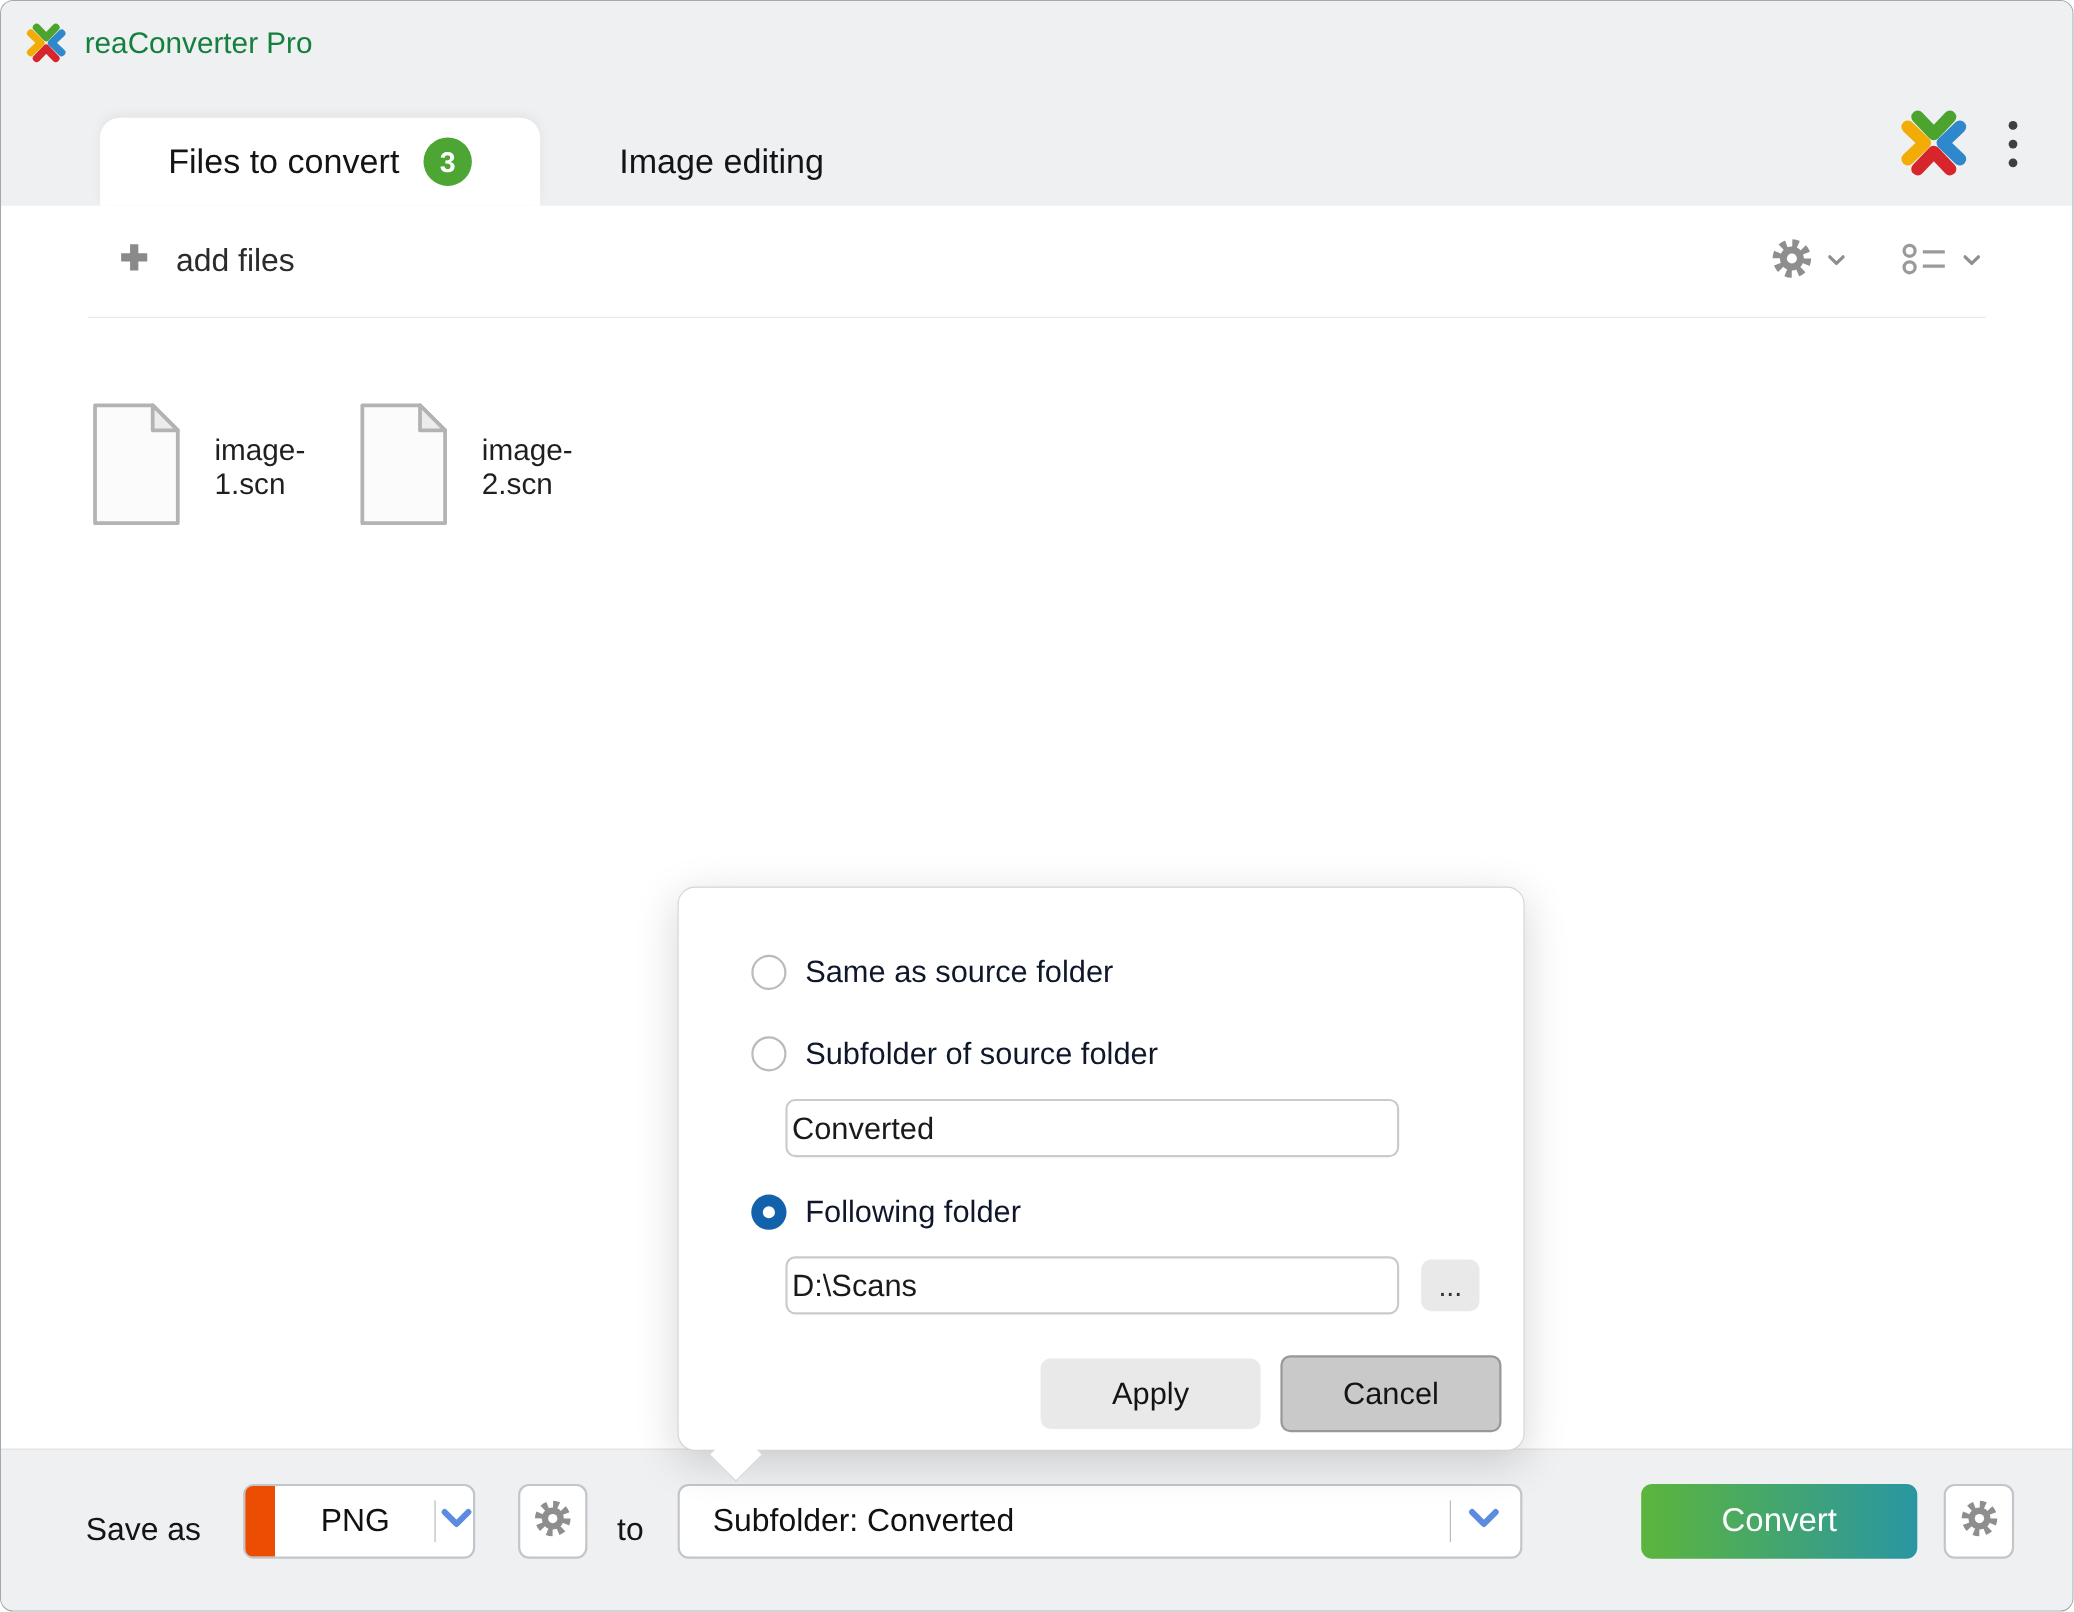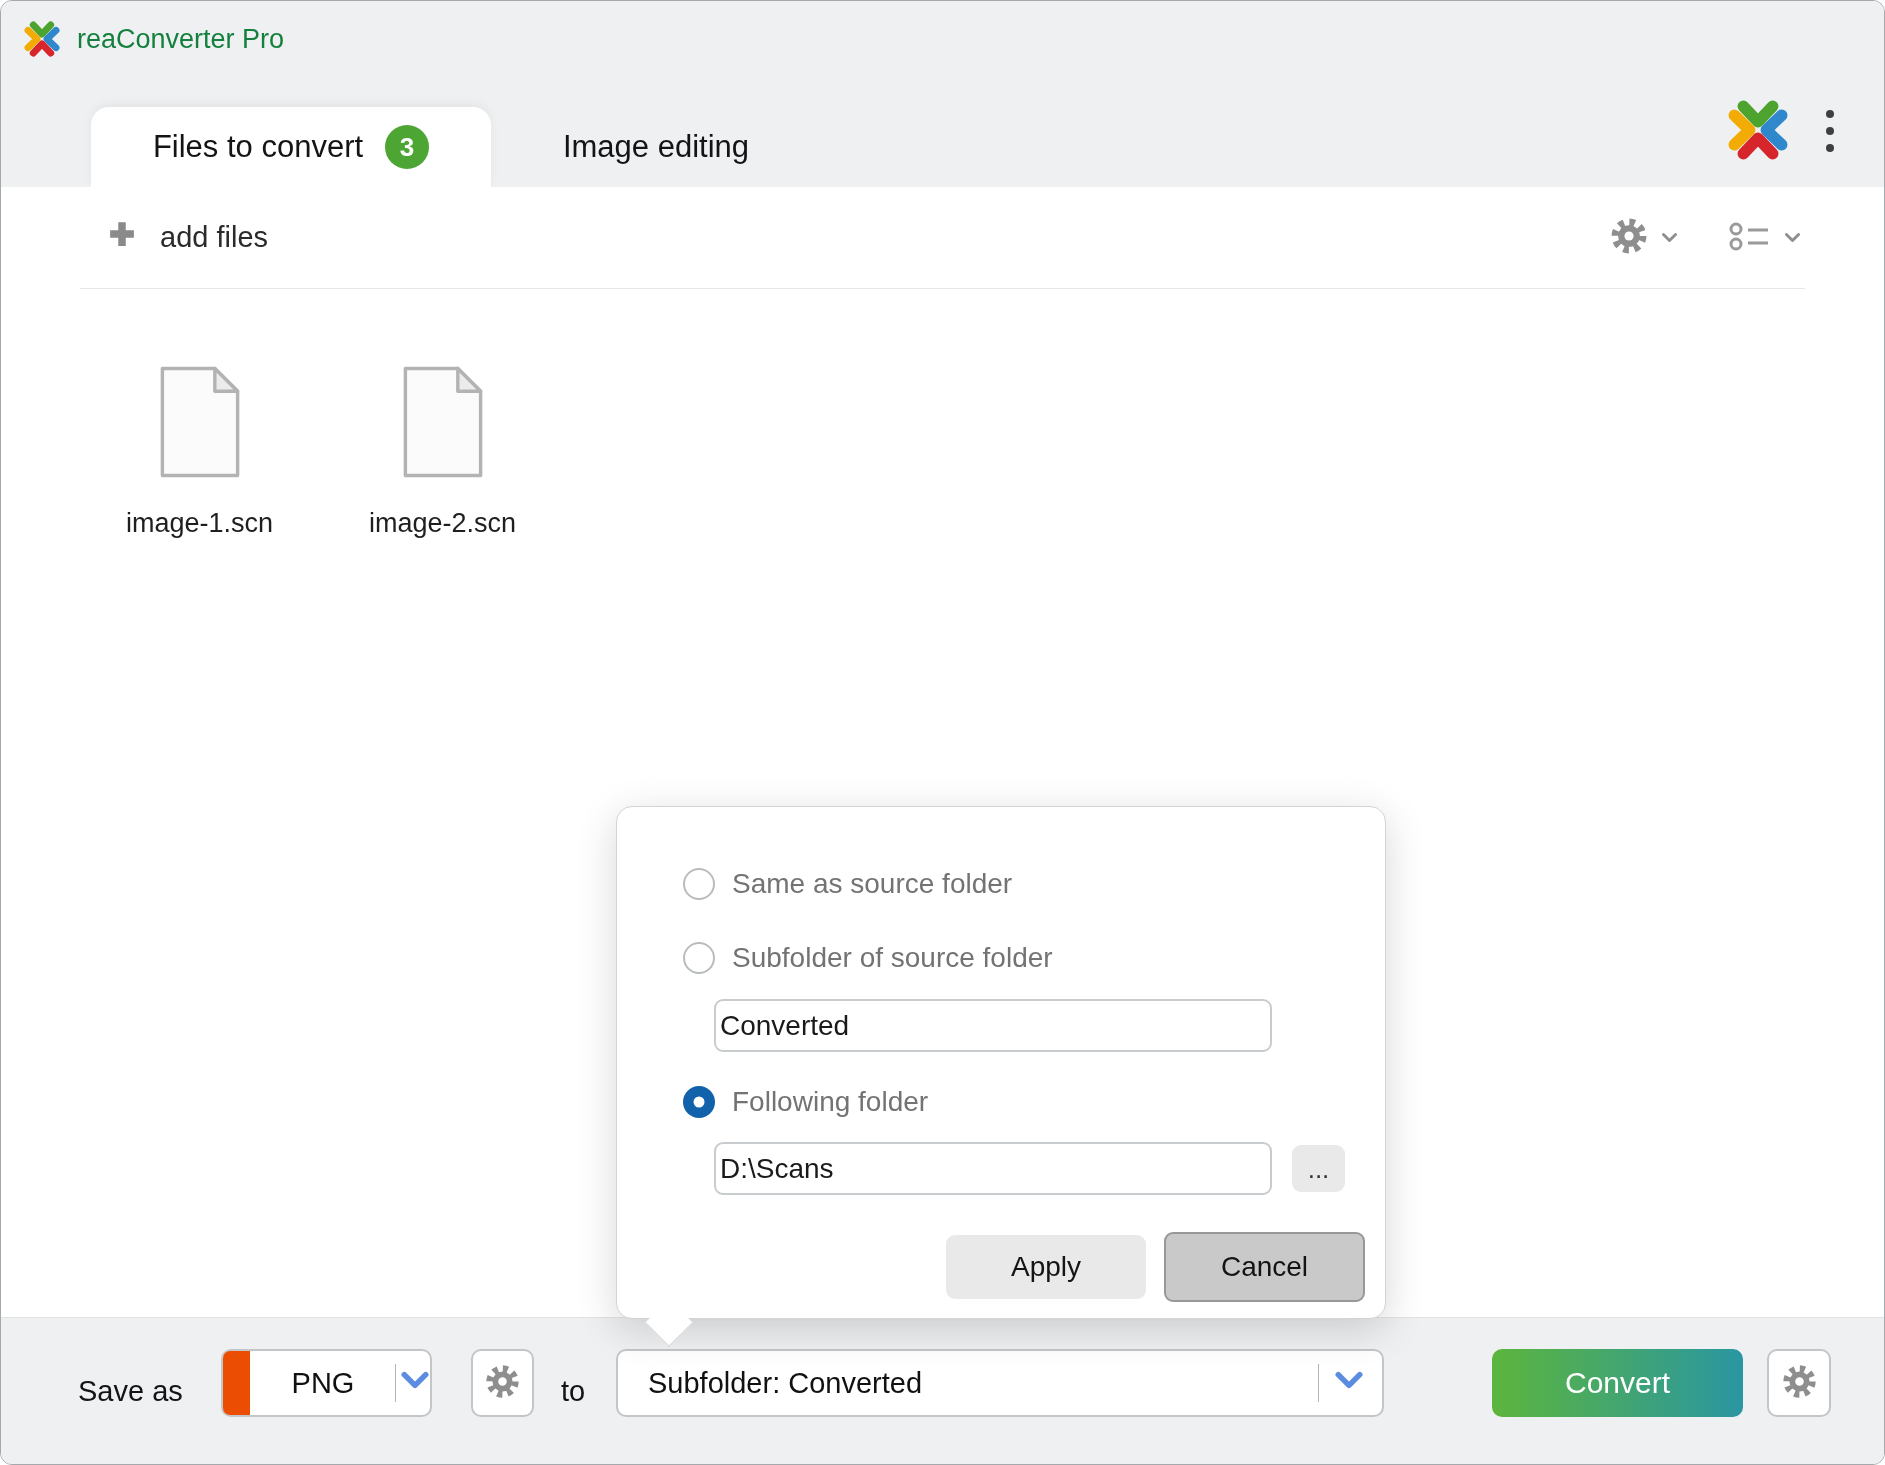--- a/index.html
+++ b/index.html
@@ -34,35 +34,35 @@
 
   
   .content{position:absolute;left:0;top:186px;right:0;bottom:147px;background:#ffffff}
   .toolbar{position:absolute;left:79px;right:79px;top:0;height:102px;border-bottom:1px solid #e4e6e7;
            display:flex;align-items:center}
   .add-files{display:flex;align-items:center;gap:23px;padding-left:27px;font-size:29px;color:#2b2b2b}
   .toolbar-right{margin-left:auto;display:flex;align-items:center;gap:13px;padding-right:4px}
   .tb-spacer{width:24px}
 
   .files-row{position:absolute;left:77px;top:178px;display:flex}
-  .file-cell{width:243px;display:flex;flex-direction:column;align-items:center;gap:25px}
+  .file-cell{width:243px;display:flex;align-items:center;gap:25px}
   .file-label{font-size:27px;color:#1f1f1f}
 
   
   .popup{position:absolute;left:615px;top:805px;width:770px;height:513px;background:#ffffff;
          border:1px solid #d2d4d6;border-radius:16px;box-shadow:0 10px 40px rgba(0,0,0,.16);z-index:10}
   .popup-tail{position:absolute;left:651px;top:1305px;width:34px;height:34px;background:#ffffff;
               transform:rotate(45deg);border-right:1px solid #d2d4d6;border-bottom:1px solid #d2d4d6;z-index:11}
   .opt{position:absolute;left:66px;display:flex;align-items:center;gap:17px;height:34px}
   .opt-1{top:60px}.opt-2{top:134px}.opt-3{top:278px}
   .radio{width:32px;height:32px;border-radius:50%;border:2px solid #b9bcbe;background:#fff;flex:none;position:relative}
   .radio.selected{border:none;background:var(--radio-blue,#1161ab)}
   .radio.selected::after{content:"";position:absolute;left:50%;top:50%;width:11px;height:11px;border-radius:50%;
                          background:#fff;transform:translate(-50%,-50%)}
-  .opt-label{font-size:28px;color:#737373;white-space:nowrap}
+  .opt-label{font-size:28px;color:#0f172a;white-space:nowrap}
   .txt{position:absolute;left:97px;width:558px;height:53px;border:2px solid #c9ccce;border-radius:9px;
        font-size:28px;color:#1a1a1a;padding:0 4px;background:#fff;outline:none}
   .txt-sub{top:192px}
   .txt-folder{top:335px}
   .browse{position:absolute;left:675px;top:338px;width:53px;height:47px;background:#e9e9e9;border-radius:9px;
           font-size:26px;color:#333;line-height:1}
   .btn-apply{position:absolute;left:329px;top:428px;width:200px;height:64px;background:#e9e9e9;border-radius:9px;
              font-size:28px;color:#141414}
   .btn-cancel{position:absolute;left:547px;top:425px;width:201px;height:70px;background:#c9c9c9;border:2px solid #989898;
               border-radius:9px;font-size:28px;color:#141414}

